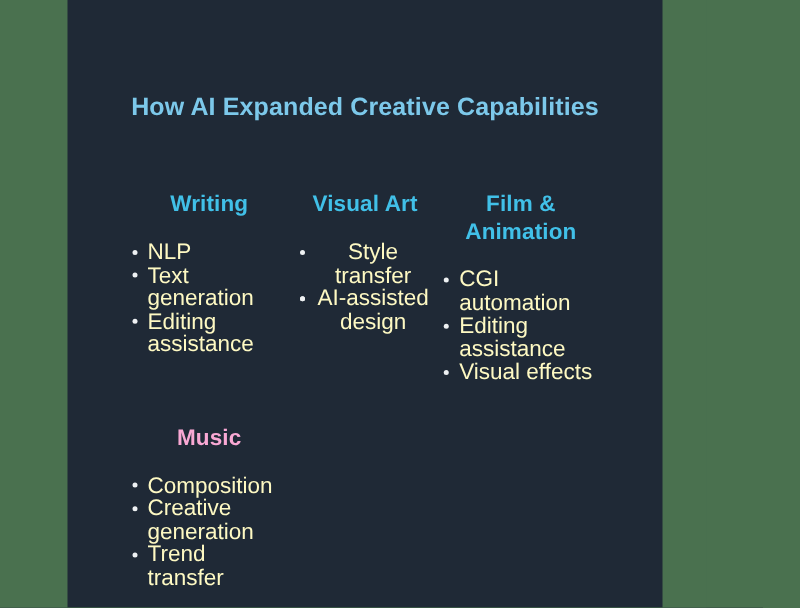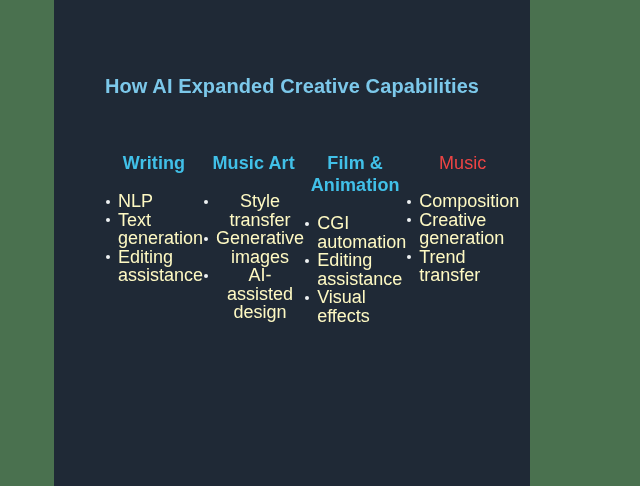--- a/index.html
+++ b/index.html
@@ -24,35 +24,35 @@
     text-align: center;
     font-size: 20px;
     line-height: 24px;
     font-weight: 700;
     color: #7CC8EA;
     letter-spacing: 0.1px;
   }
   .grid {
     margin: 54px 51px 0;
     display: grid;
-    grid-template-columns: 1fr 1fr 1fr 1fr;
+    grid-template-columns: 1fr 1fr 1fr;
     row-gap: 32px;
   }
   .section { text-align: center; }
   .section h2 {
     font-size: 18px;
     line-height: 22px;
     font-weight: 700;
     color: #41C0E8;
     margin-bottom: 18px;
     letter-spacing: 0.1px;
   }
   .section h2.muted {
-    color: #ef4444;
-    font-weight: 400;
+    color: #f9a8d4;
+    font-weight: 700;
   }
   .section ul {
     list-style: none;
     width: fit-content;
     margin: 0 auto;
     text-align: left;
     font-size: 18px;
     line-height: 18.5px;
     color: #fef9c3;
   }
@@ -82,24 +82,24 @@
       <div class="section">
         <h2>Writing</h2>
         <ul>
           <li><span class="dot"></span><span>NLP</span></li>
           <li><span class="dot"></span><span>Text generation</span></li>
           <li><span class="dot"></span><span>Editing assistance</span></li>
         </ul>
       </div>
 
       <div class="section">
-        <h2>Music Art</h2>
+        <h2>Visual Art</h2>
         <ul class="narrow">
           <li><span class="dot"></span><span>Style transfer</span></li>
-          <li><span class="dot"></span><span>Generative images</span></li>
+          <li><span class="dot"></span></li>
           <li><span class="dot"></span><span>AI-assisted design</span></li>
         </ul>
       </div>
 
       <div class="section">
         <h2>Film &amp; Animation</h2>
         <ul>
           <li><span class="dot"></span><span>CGI automation</span></li>
           <li><span class="dot"></span><span>Editing assistance</span></li>
           <li><span class="dot"></span><span>Visual effects</span></li>

